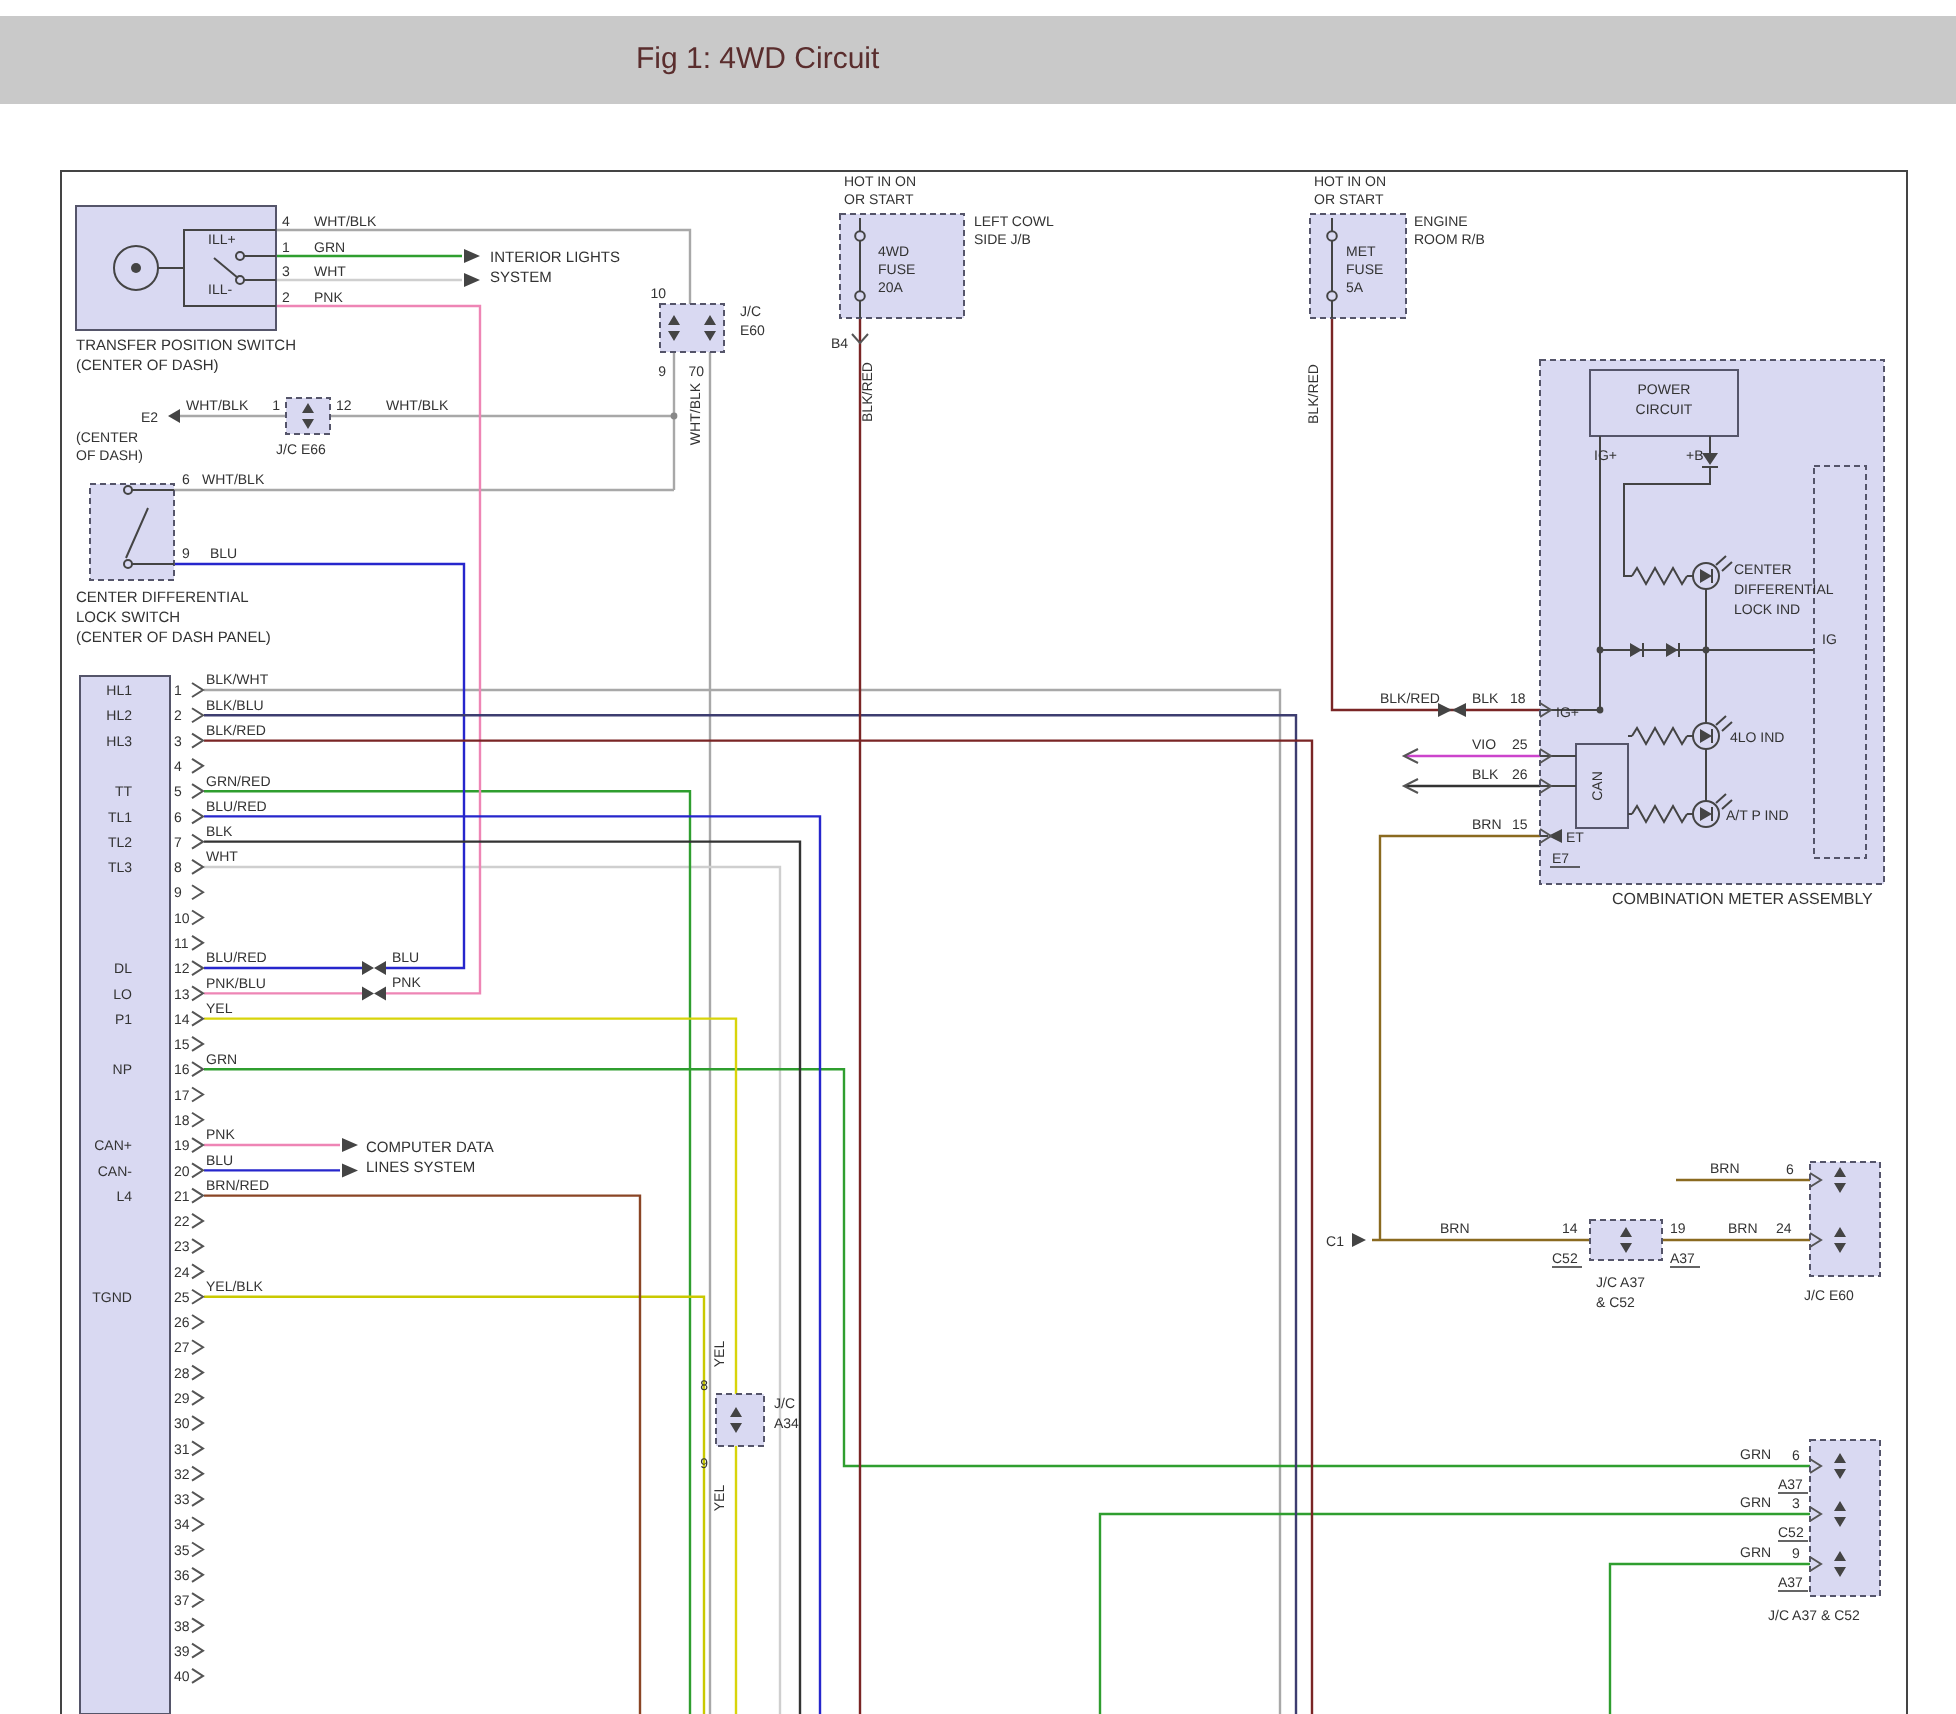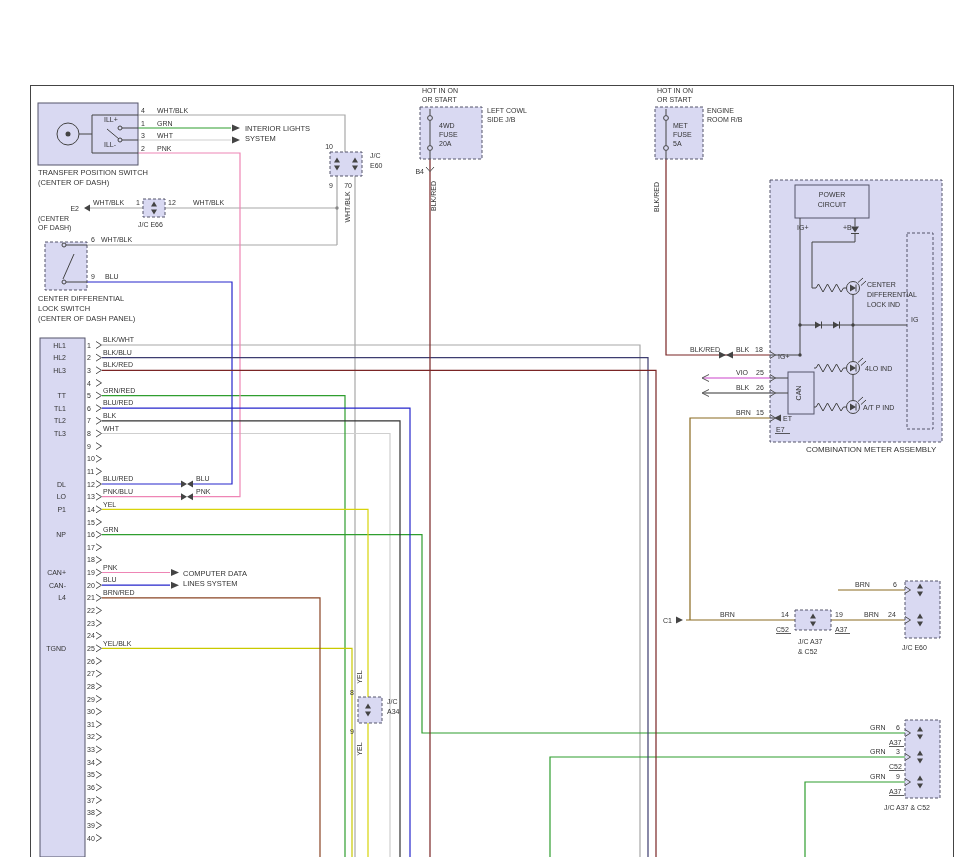--- a/index.html
+++ b/index.html
@@ -21,20 +21,23 @@
   .w{fill:none;stroke-width:1.2;}
   .gry{stroke:#a8a8a8;} .ltg{stroke:#cfcfcf;} .grn{stroke:#2f9e2f;}
   .pnk{stroke:#ee85b5;} .blu{stroke:#2626cc;} .blk{stroke:#333;}
   .nvy{stroke:#3d3d70;} .dkr{stroke:#7a2525;} .yel{stroke:#d8d40a;}
   .ylb{stroke:#c9c900;} .brd{stroke:#8a4525;} .brn{stroke:#8a6a20;} .vio{stroke:#cc44cc;}
 </style>
 </head>
 <body>
 
 <div id="stage">
+  <div class="header">
+    <span>Fig 1: 4WD Circuit</span>
+  </div>
 
   <svg width="978" height="857" viewBox="0 0 978 857">
 
     <rect x="30.5" y="85.5" width="923" height="790" fill="#fff" stroke="#444" stroke-width="1"></rect>
 
     <rect x="40" y="338" width="45" height="519" class="box"></rect>
 
     <g>
       <path class="w gry" d="M138 115 H345 V152 M337 176 V245 M90 208 H143 M165 208 H337 M87 245 H337 M355 176 V857"></path>
       <path class="w gry" d="M102 345 H640 V857"></path>

